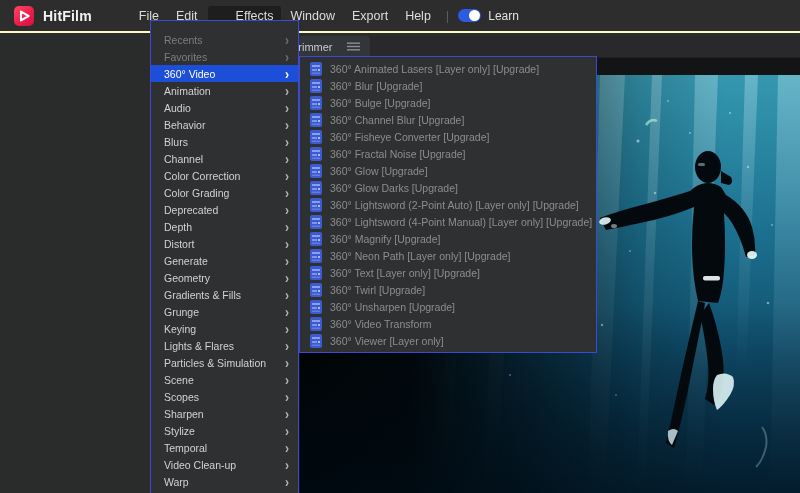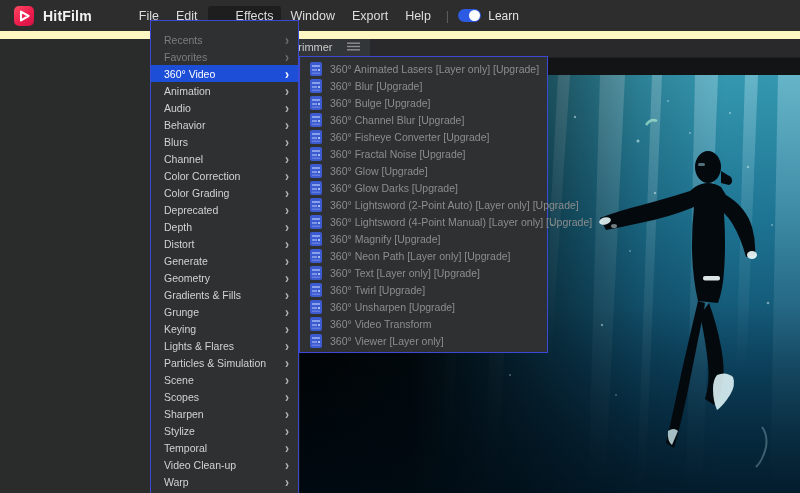--- a/index.html
+++ b/index.html
@@ -4,21 +4,21 @@
 <style>
   html,body{margin:0;padding:0;}
   body{
     width:800px;height:493px;position:relative;overflow:hidden;
     background:#2a2b2b;font-family:"Liberation Sans",sans-serif;
     -webkit-font-smoothing:antialiased;
   }
   
   .menubar{
     position:absolute;top:0;left:0;right:0;height:31px;
-    background:#2d2d2d;border-bottom:8px solid #fef9c3;
+    background:#2d2d2d;border-bottom:2px solid #fef9c3;
     display:flex;align-items:center;z-index:10;text-align:center;
   }
   .logo{
     width:20px;height:20px;border-radius:5px;margin-left:14px;flex:0 0 auto;
     background:linear-gradient(140deg,#ff4a63 0%,#ed1c4c 55%,#cf1147 100%);
     display:flex;align-items:center;justify-content:center;
   }
   .brand{color:#f2f2f2;font-size:14px;font-weight:bold;margin-left:9px;letter-spacing:.2px;}
   .mb-items{display:flex;margin-left:40px;align-items:center;}
   .mb-item{
@@ -55,21 +55,21 @@
     padding:0 9px 0 13px;font-size:10.5px;color:#d2d2d2;cursor:default;white-space:nowrap;
   }
   .menu-row .mi-chevron{color:#b5b5b5;font-size:12px;font-weight:bold;line-height:1;transform:scaleY(1.25);}
   .menu-row.disabled{color:#7e7e7e;}
   .menu-row.disabled .mi-chevron{color:#6f6f6f;}
   .menu-row.selected{background:#1d4ed8;color:#ffffff;}
   .menu-row.selected .mi-chevron{color:#ffffff;}
 
   
   .submenu{
-    position:absolute;left:299px;top:56px;width:249px;box-sizing:border-box;
+    position:absolute;left:299px;top:56px;width:298px;box-sizing:border-box;
     background:#2f3031;border:1px solid #3c49d4;padding:3px 0;z-index:29;
   }
   .sub-row{height:17px;display:flex;align-items:center;font-size:10.5px;color:#8d8d8d;padding-left:10px;white-space:nowrap;cursor:default;}
   .sub-row .effect-icon{margin-right:8px;flex:0 0 auto;display:flex;}
 </style>
 </head>
 <body>
 
 <div class="menubar">
   <div class="logo">

